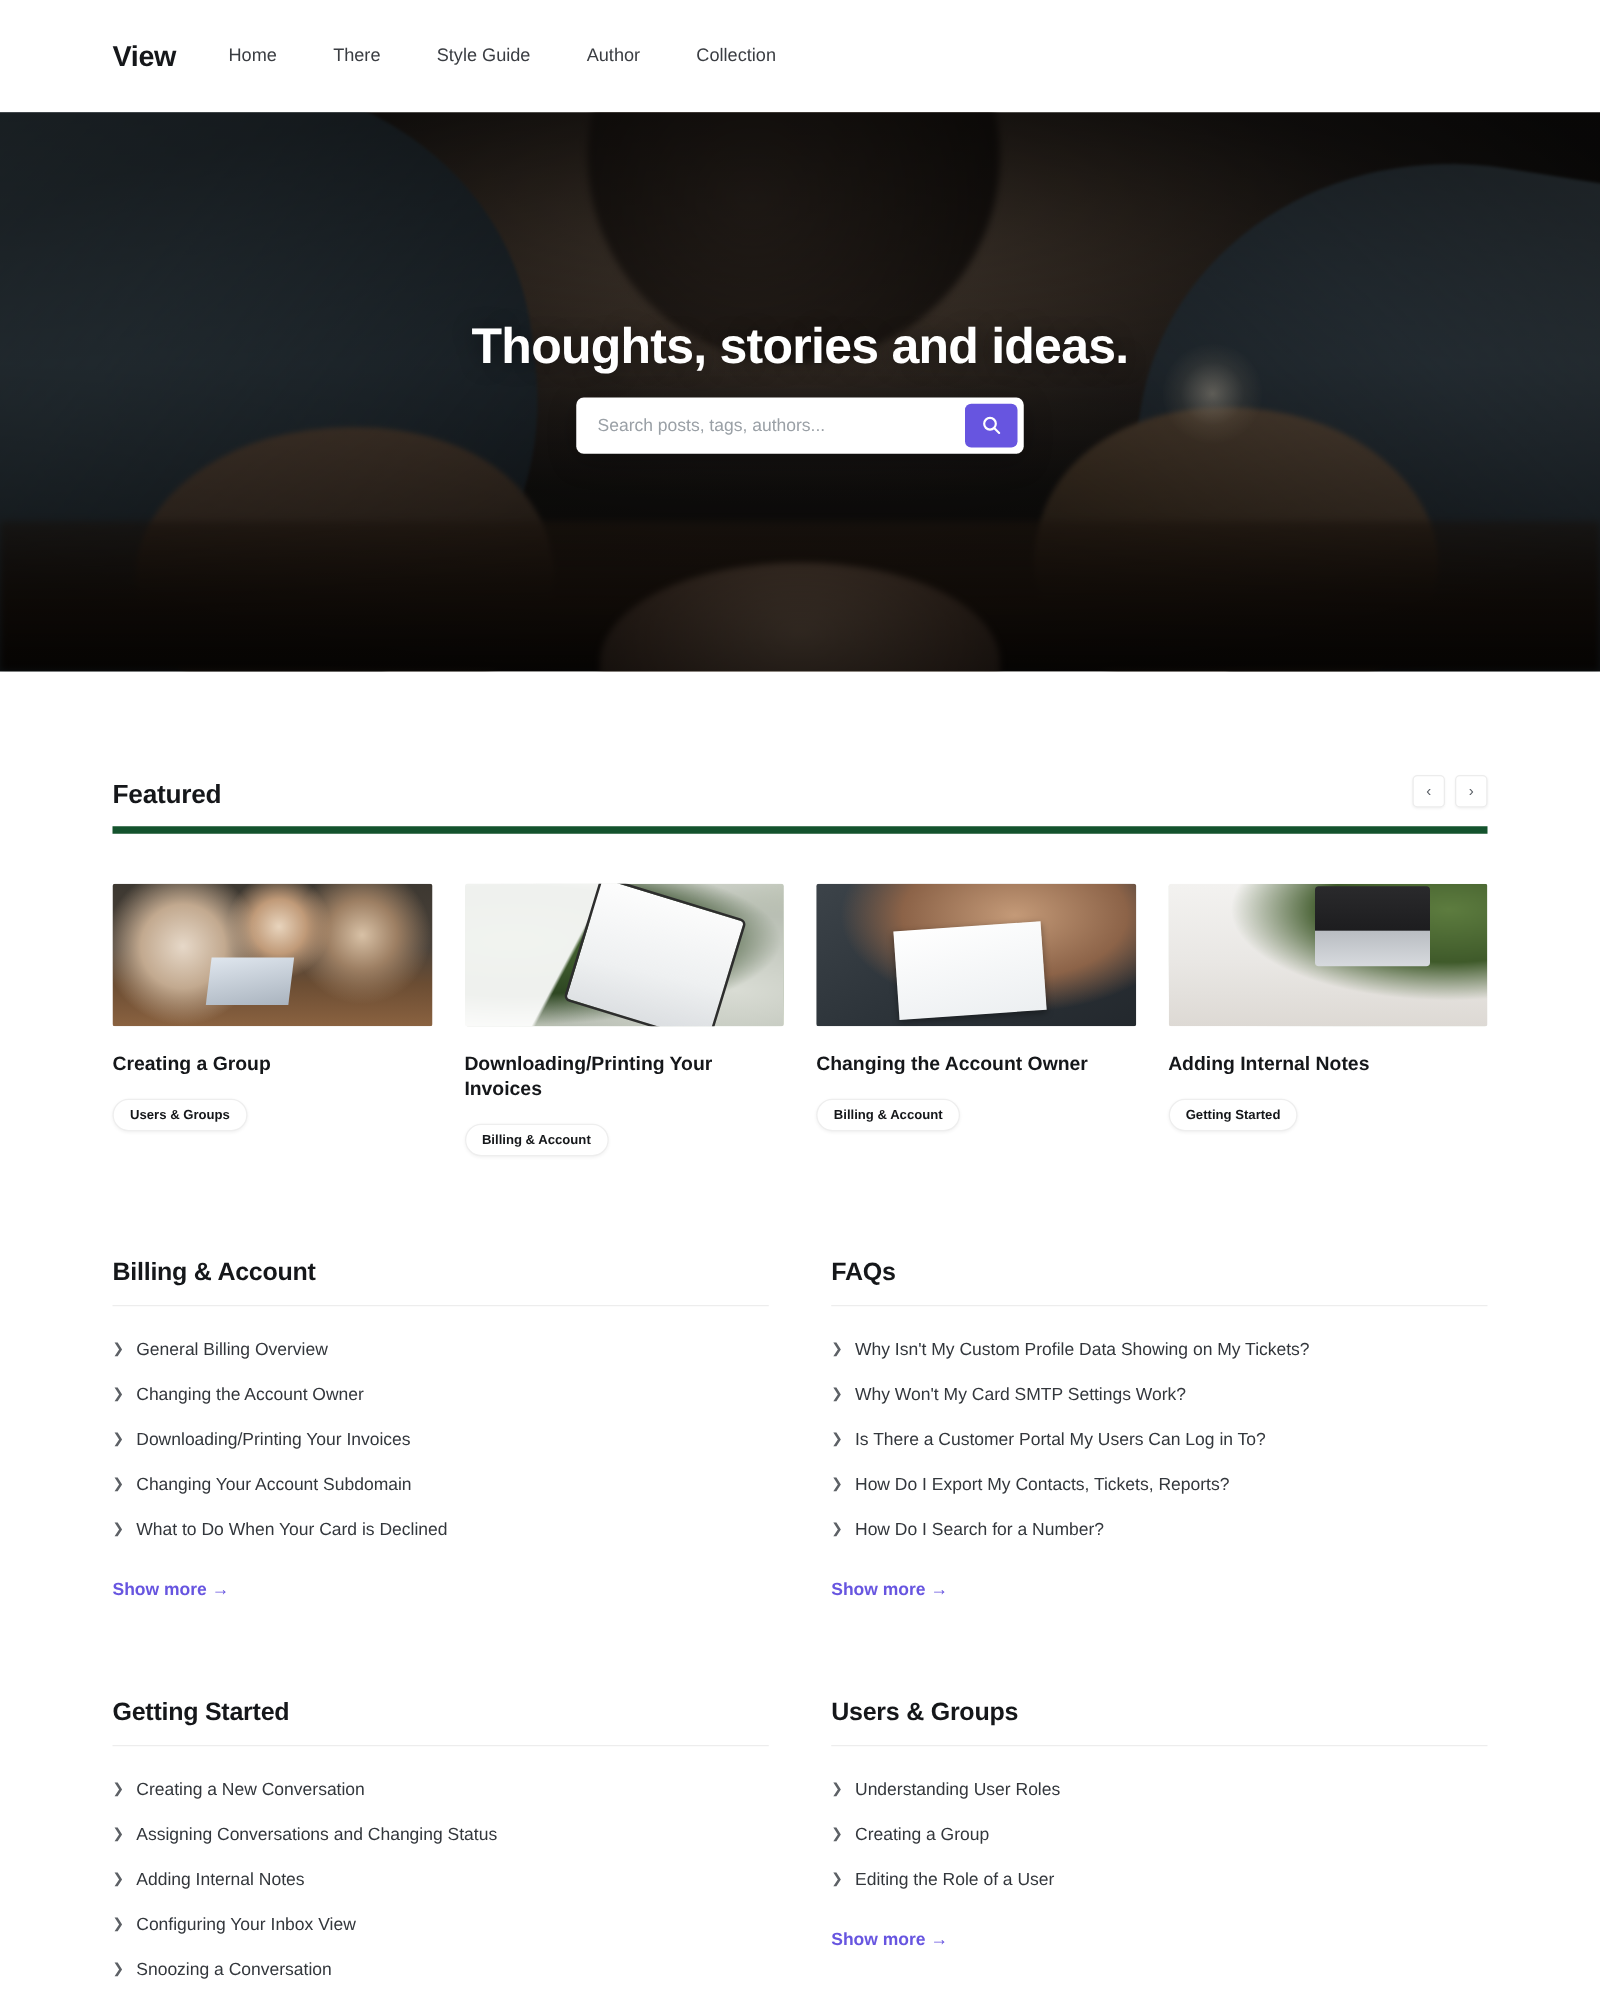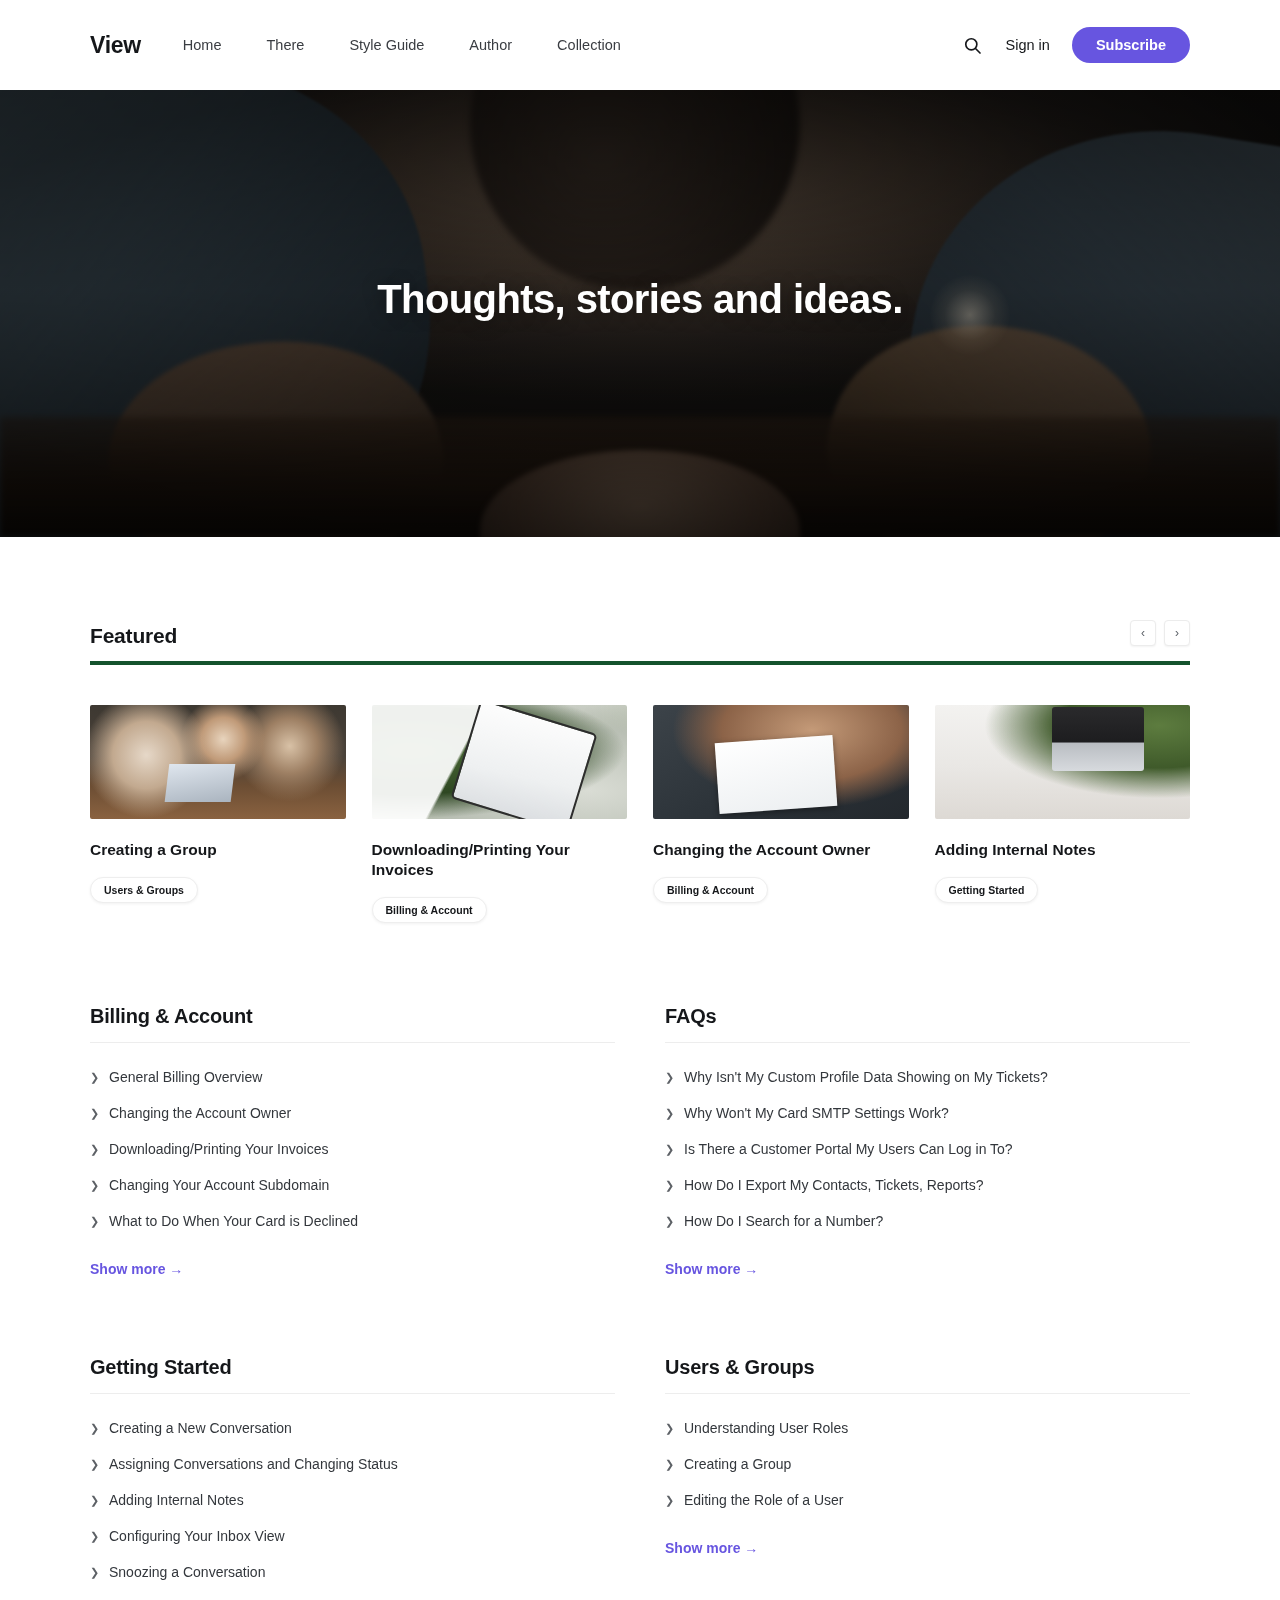--- a/index.html
+++ b/index.html
@@ -186,21 +186,21 @@
 
   
   .container { width: 1280px; padding: 0 90px; }
 
   .featured-section { margin-top: 83px; }
   .section-head {
     display: flex;
     align-items: flex-end;
     justify-content: space-between;
     padding-bottom: 13px;
-    border-bottom: 4px solid #14532d;
+    border-bottom: 6px solid #14532d;
   }
   .section-title {
     font-size: 21px;
     font-weight: bold;
     letter-spacing: -0.2px;
     color: #15171a;
   }
   .carousel-nav { display: flex; gap: 8px; margin-bottom: 2px; }
   .carousel-btn {
     width: 26px; height: 26px;
@@ -348,50 +348,49 @@
   <a href="#" class="brand">View</a>
 
   <nav class="main-nav">
     <a href="#" class="nav-link">Home</a>
     <a href="#" class="nav-link">There</a>
     <a href="#" class="nav-link">Style Guide</a>
     <a href="#" class="nav-link">Author</a>
     <a href="#" class="nav-link">Collection</a>
   </nav>
 
-  <div class="header-right">
-    <button class="icon-btn" aria-label="Search">
-      <svg width="19" height="19" viewBox="0 0 24 24" fill="none" stroke="#15171a" stroke-width="2.1" stroke-linecap="round">
-        <circle cx="10.5" cy="10.5" r="7"></circle>
-          <line x1="15.8" y1="15.8" x2="21.5" y2="21.5"></line>
-      </svg>
-    </button>
-    <a href="#" class="signin-link">Sign in</a>
-    <button class="subscribe-btn">Subscribe</button>
-  </div>
 </header>
 
 <section class="hero">
   <div class="hero-photo">
     <div class="layer ph-bg"></div>
     <div class="layer ph-head"></div>
     <div class="layer ph-denim-l"></div>
     <div class="layer ph-denim-r"></div>
     <div class="layer ph-arm-l"></div>
     <div class="layer ph-arm-r"></div>
     <div class="layer ph-desk"></div>
     <div class="layer ph-hands"></div>
     <div class="layer ph-glint"></div>
 
   </div>
   <div class="hero-scrim"></div>
 
   <div class="hero-inner">
     <h1 class="hero-title">Thoughts, stories and ideas.</h1>
 
+    <form class="hero-search">
+      <input type="text" placeholder="Search posts, tags, authors..." style="">
+      <button class="search-submit" aria-label="Search">
+        <svg width="16" height="16" viewBox="0 0 24 24" fill="none" stroke="#ffffff" stroke-width="2.6" stroke-linecap="round">
+          <circle cx="10.5" cy="10.5" r="7"></circle>
+            <line x1="15.8" y1="15.8" x2="21.5" y2="21.5"></line>
+        </svg>
+      </button>
+    </form>
   </div>
 </section>
 
 <main>
   <div class="container">
 
     <section class="featured-section">
       <div class="section-head">
         <h2 class="section-title">Featured</h2>
         <div class="carousel-nav">

